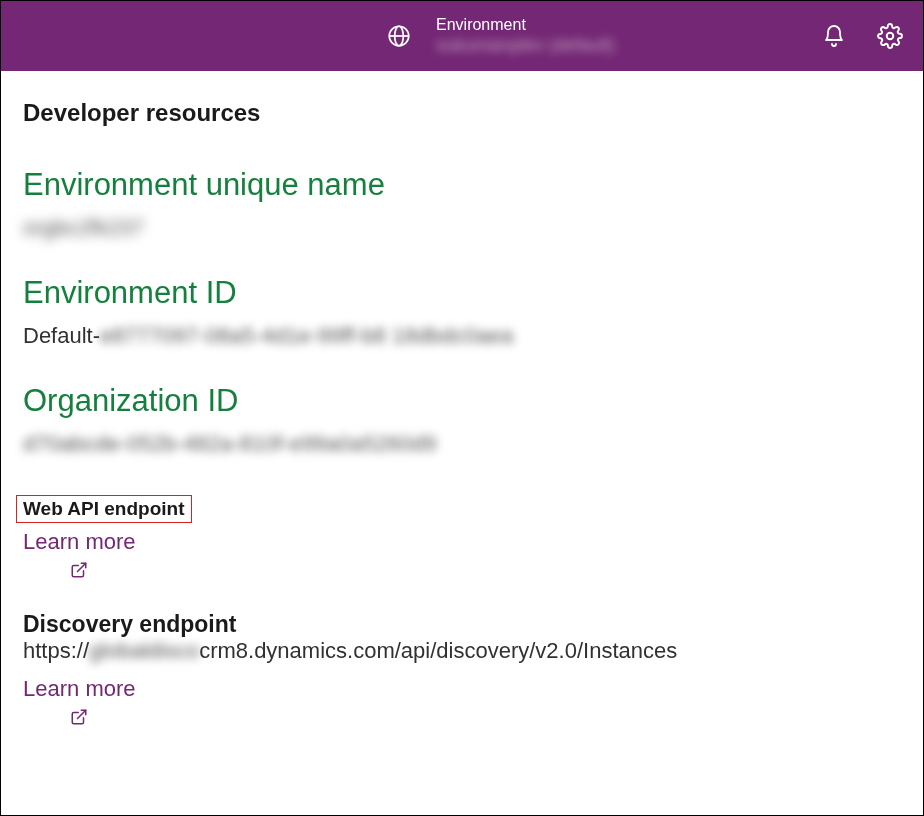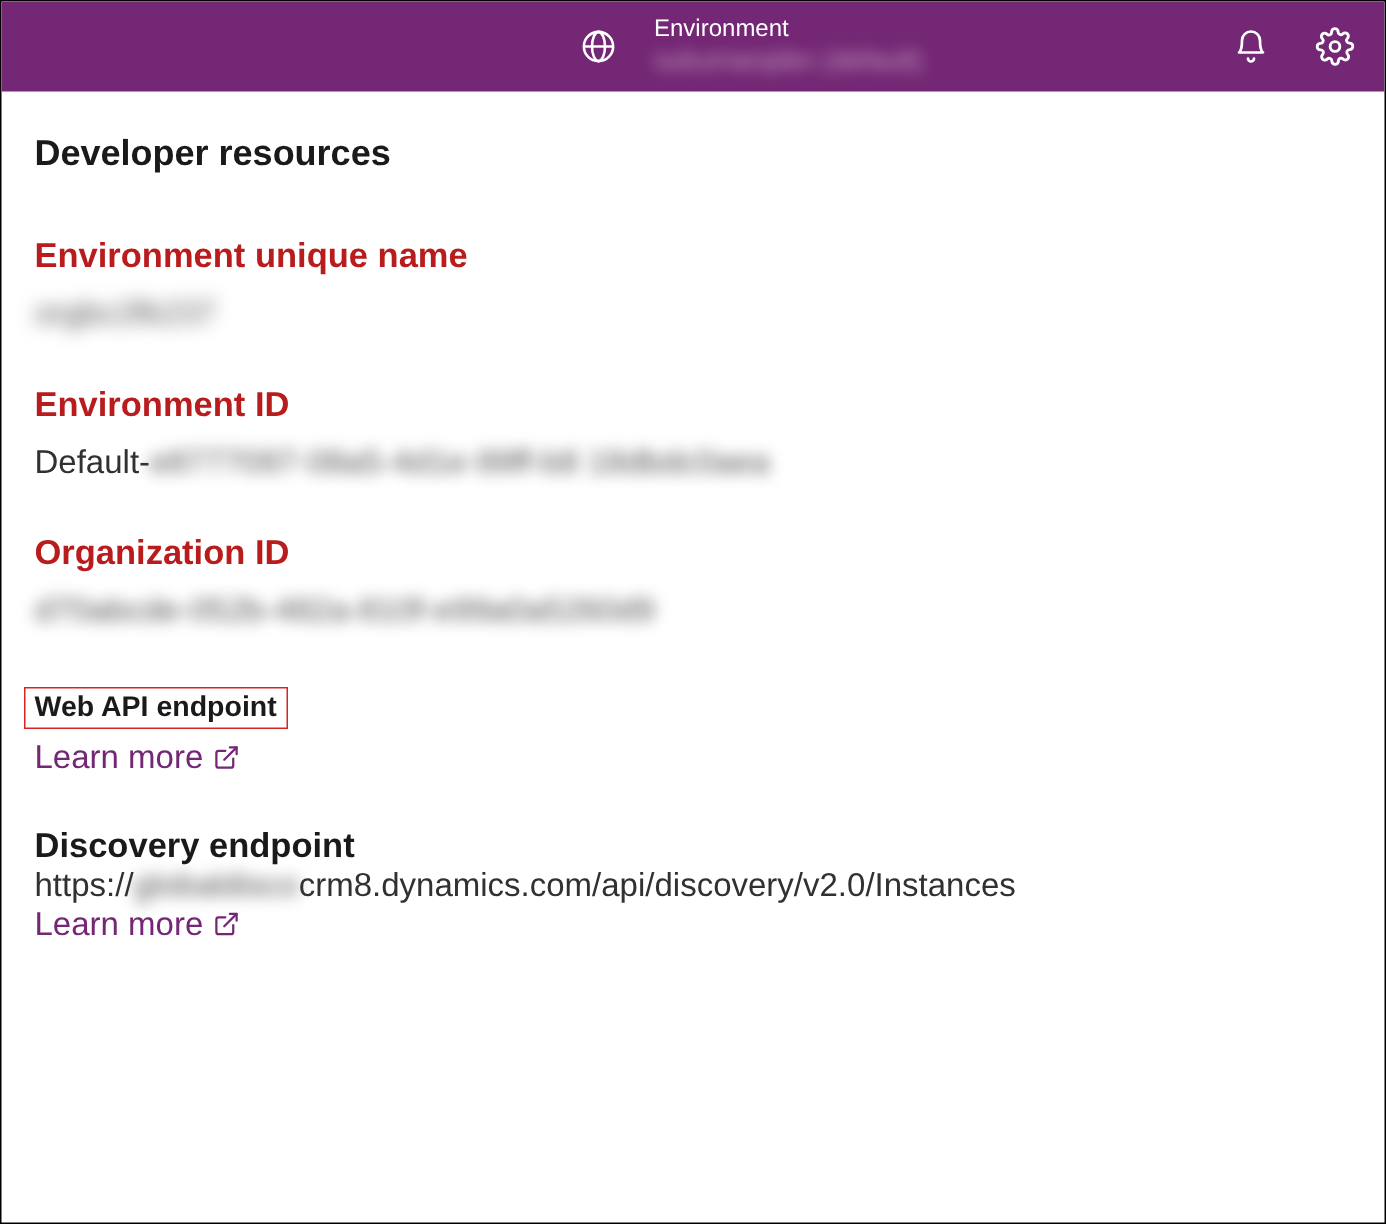--- a/index.html
+++ b/index.html
@@ -6,21 +6,21 @@
     body {
       font-family: 'Segoe UI', Tahoma, Geneva, Verdana, sans-serif;
       background: #fff;
       width: 924px;
       height: 816px;
       border: 1px solid #000;
       overflow: hidden;
     }
     .header {
       background: #742774;
-      height: 60px;
+      height: 70px;
       display: flex;
       align-items: center;
       padding: 0 20px;
       color: #fff;
     }
     .header-spacer { flex: 1; }
     .globe-icon {
       width: 26px;
       height: 26px;
       margin-right: 24px;
@@ -62,23 +62,23 @@
     .content {
       padding: 28px 22px 20px 22px;
     }
     .page-title {
       font-size: 24px;
       font-weight: 700;
       color: #1b1a19;
       margin-bottom: 40px;
     }
     .section-label {
-      font-size: 23px;
-      font-weight: 700;
-      color: #b91c1c;
+      font-size: 31px;
+      font-weight: 400;
+      color: #15803d;
       margin-bottom: 12px;
     }
     .section-value {
       font-size: 22px;
       color: #323130;
       margin-bottom: 34px;
     }
     .blur-unique {
       filter: blur(6px);
       color: #555;
@@ -126,30 +126,32 @@
       margin-left: -1px;
     }
     .learn-more {
       font-size: 22px;
       color: #742774;
       cursor: pointer;
       display: inline-flex;
       align-items: center;
       gap: 6px;
       margin-bottom: 32px;
+      flex-direction: column;
     }
     .learn-more:last-child { margin-bottom: 0; }
     .disc-label {
       font-size: 23px;
       font-weight: 700;
       color: #1b1a19;
     }
     .disc-row {
       font-size: 22px;
       color: #323130;
+      margin-bottom: 12px;
     }
     svg { display: block; }
   </style>
 </head>
 <body>
 
 <div class="header">
   <div class="header-spacer"></div>
   <div class="globe-icon">
     <svg width="26" height="26" viewBox="0 0 24 24" fill="none" stroke="#fff" stroke-width="1.6">

